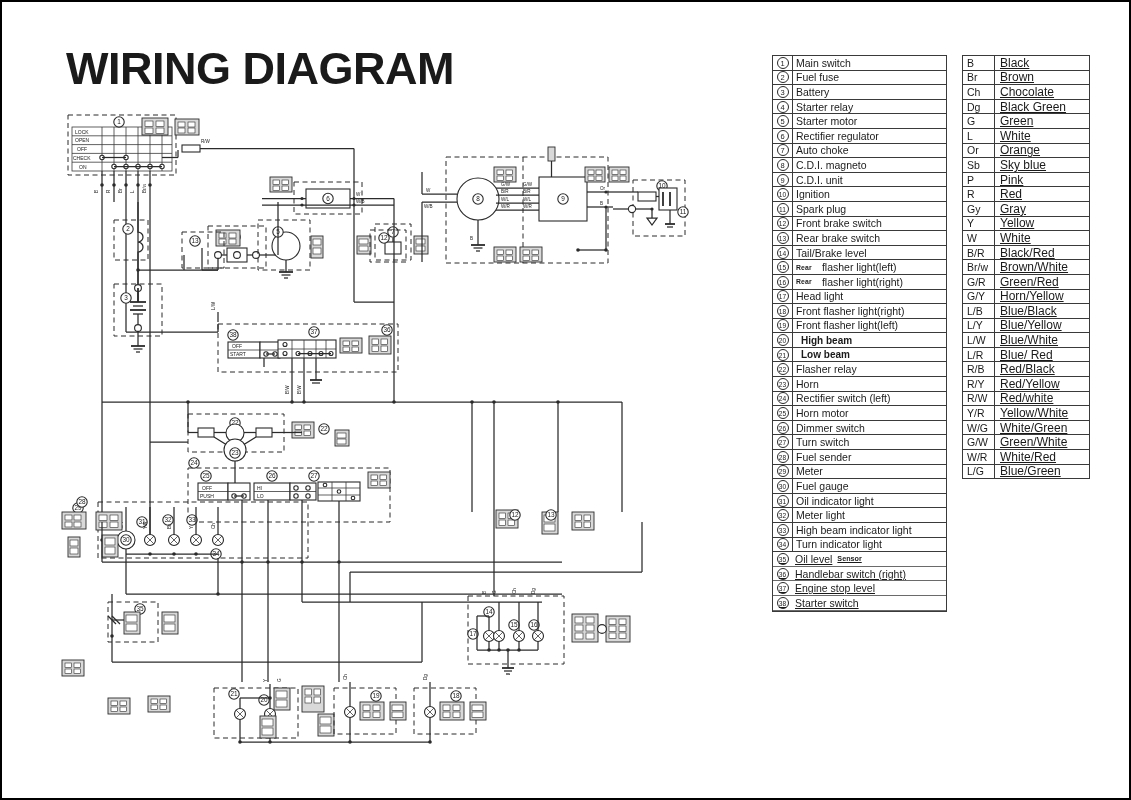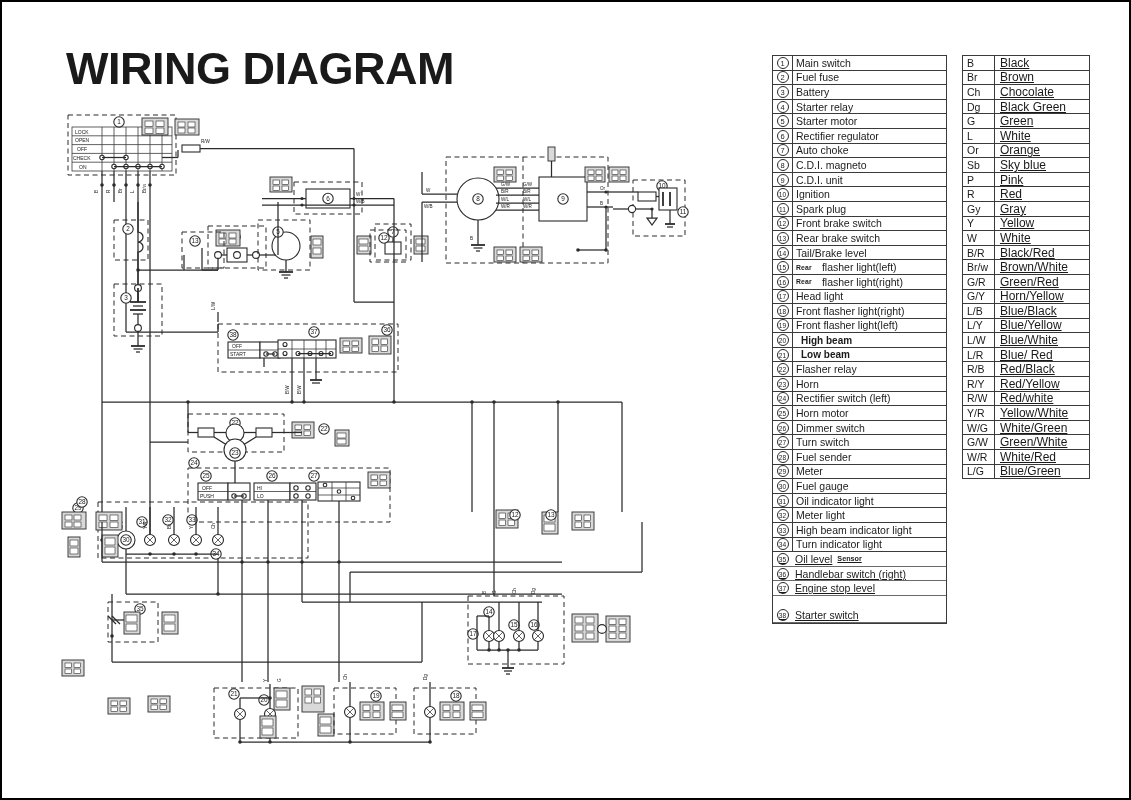--- a/index.html
+++ b/index.html
@@ -30,21 +30,21 @@
     width:175px;
     border:1px solid #3a3a3a;
     box-sizing:border-box;
     background:#fff;
   }
   .legend .lrow{
     display:flex;align-items:stretch;
     border-bottom:1px solid #3a3a3a;
     height:13.6px;
   }
-  .legend .lrow:last-child{border-bottom:none;margin-top:12px;}
+  .legend .lrow:last-child{border-bottom:none;}
   .legend .lnum{
     width:19px;min-width:19px;
     border-right:1px solid #3a3a3a;
     display:flex;align-items:center;justify-content:center;
     font-size:8.5px;
   }
   .legend .ltxt{
     flex:1;
     display:flex;align-items:center;
     padding-left:3px;

